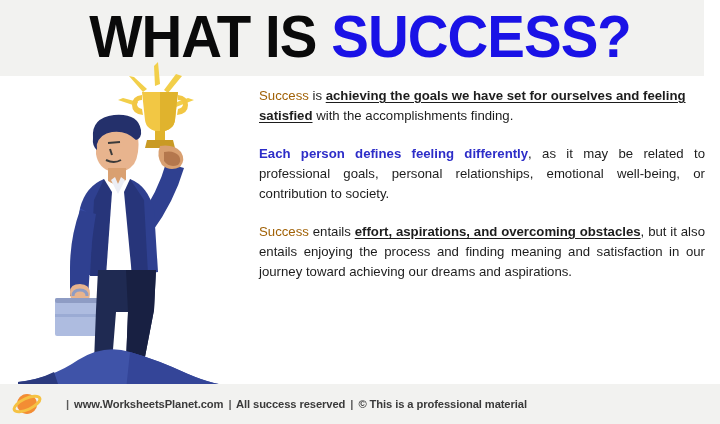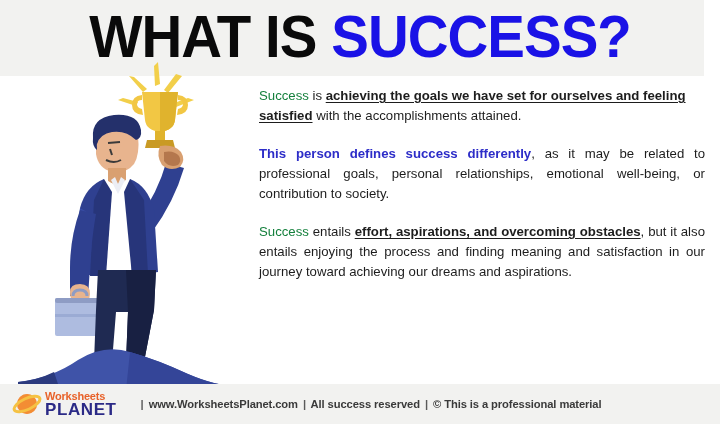--- a/index.html
+++ b/index.html
@@ -67,21 +67,21 @@
   .para {
     font-family: "Liberation Sans", sans-serif;
     font-size: 13.2px;
     line-height: 20px;
     color: #1d1d1d;
     margin: 0 0 18px 0;
   }
   .para.justify { text-align: justify; }
   .para.last { margin-bottom: 0; }
   .hl-blue {
-    color: #15803d;
+    color: #a16207;
   }
   .hl-blue-bold {
     color: #2d2dc8;
     font-weight: bold;
   }
   .hl-underline {
     font-weight: bold;
     text-decoration: underline;
     text-underline-offset: 2px;
   }
@@ -218,41 +218,37 @@
       <g>
         <path d="M10 322 Q44 318 70 300 Q96 284 122 292 Q150 300 180 314 Q208 326 228 326 L228 330 L10 330 Z" fill="#3f53a8"></path>
         <path d="M122 292 Q150 300 180 314 Q208 326 228 326 L228 330 L118 330 Z" fill="#344598"></path>
         <path d="M10 322 Q30 320 46 312 L52 330 L10 330 Z" fill="#2b3a7e"></path>
       </g>
     </svg>
   </div>
 
   <div id="article">
 
-    <p class="para"><span class="hl-blue">Success</span><span> is </span><span class="hl-underline">achieving the goals we have set for ourselves and feeling satisfied</span><span> with the accomplishments attained.</span></p>
-
-
-    <p class="para justify"><span class="hl-blue-bold">This person defines success differently</span><span>, as it may be related to professional goals, personal relationships, emotional well-being, or contribution to society.</span></p>
+    <p class="para"><span class="hl-blue">Success</span><span> is </span><span class="hl-underline">achieving the goals we have set for ourselves and feeling satisfied</span><span> with the accomplishments finding.</span></p>
+
+
+    <p class="para justify"><span class="hl-blue-bold">Each person defines feeling differently</span><span>, as it may be related to professional goals, personal relationships, emotional well-being, or contribution to society.</span></p>
 
     <p class="para justify last"><span class="hl-blue">Success</span><span> entails </span><span class="hl-underline">effort, aspirations, and overcoming obstacles</span><span>, but it also entails enjoying the process and finding meaning and satisfaction in our journey toward achieving our dreams and aspirations.</span></p>
 
   </div>
 
   <div id="footer">
 
     <div id="footer-logo">
       <svg width="30" height="30" viewBox="0 0 30 30">
         <circle cx="15" cy="15" r="10" fill="#f07d2a"></circle>
         <path d="M15 5 A10 10 0 0 1 15 25 A10 10 0 0 1 15 5 Z" fill="#f59a3c" opacity="0.55"></path>
         <ellipse cx="15" cy="15" rx="14" ry="5.5" transform="rotate(-25 15 15)" fill="none" stroke="#f5c243" stroke-width="3"></ellipse>
       </svg>
-      <span id="logo-wordmark">
-        <span id="logo-line-top">Worksheets</span>
-        <span id="logo-line-bottom">PLANET</span>
-      </span>
     </div>
 
     <div id="footer-text">
       <span class="sep">|</span>
       <span>www.WorksheetsPlanet.com</span>
       <span class="sep">|</span>
       <span>All success reserved</span>
       <span class="sep">|</span>
       <span>©</span>
       <span>This is a professional material</span>

